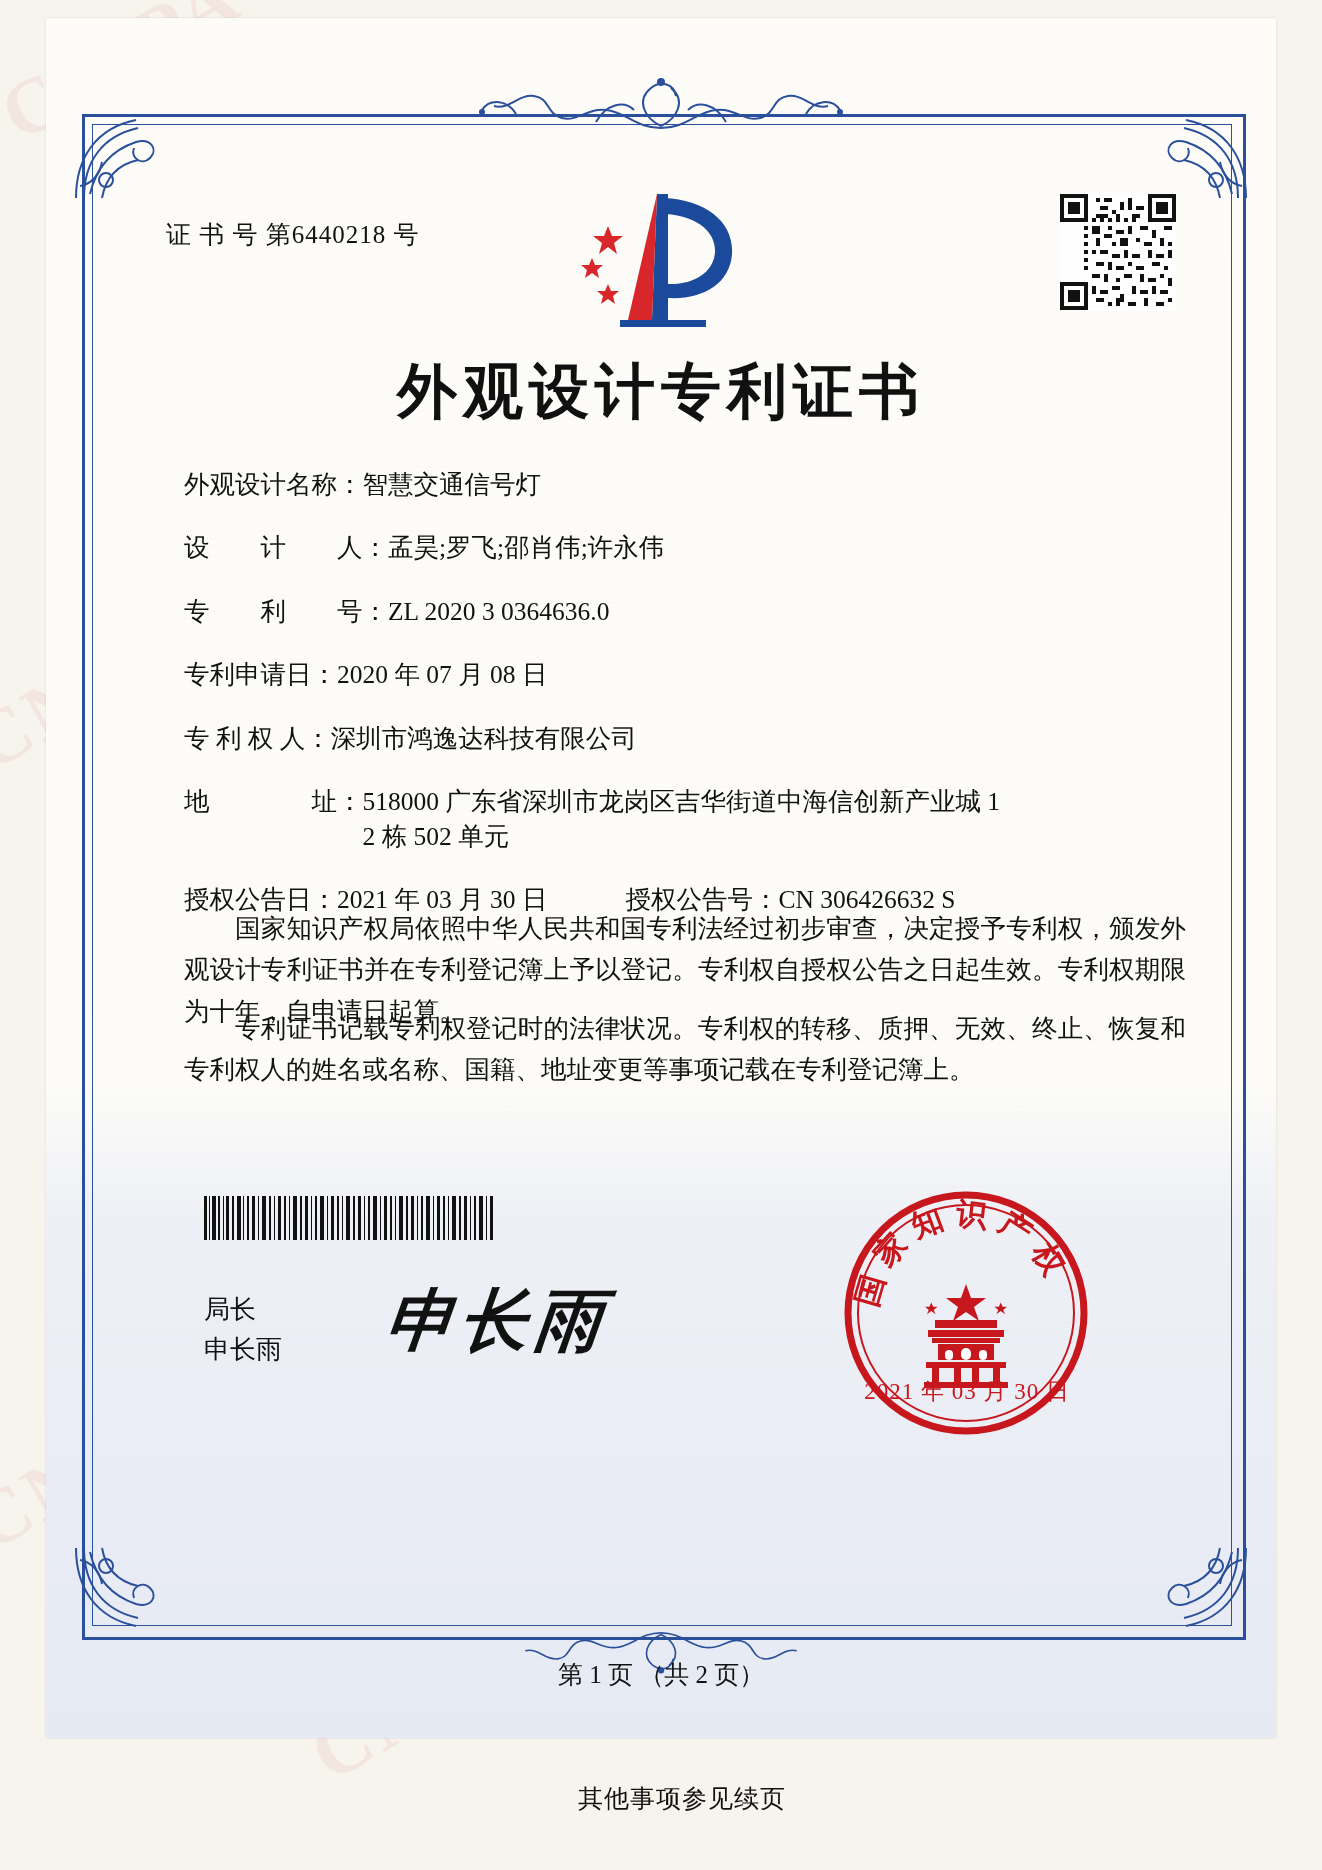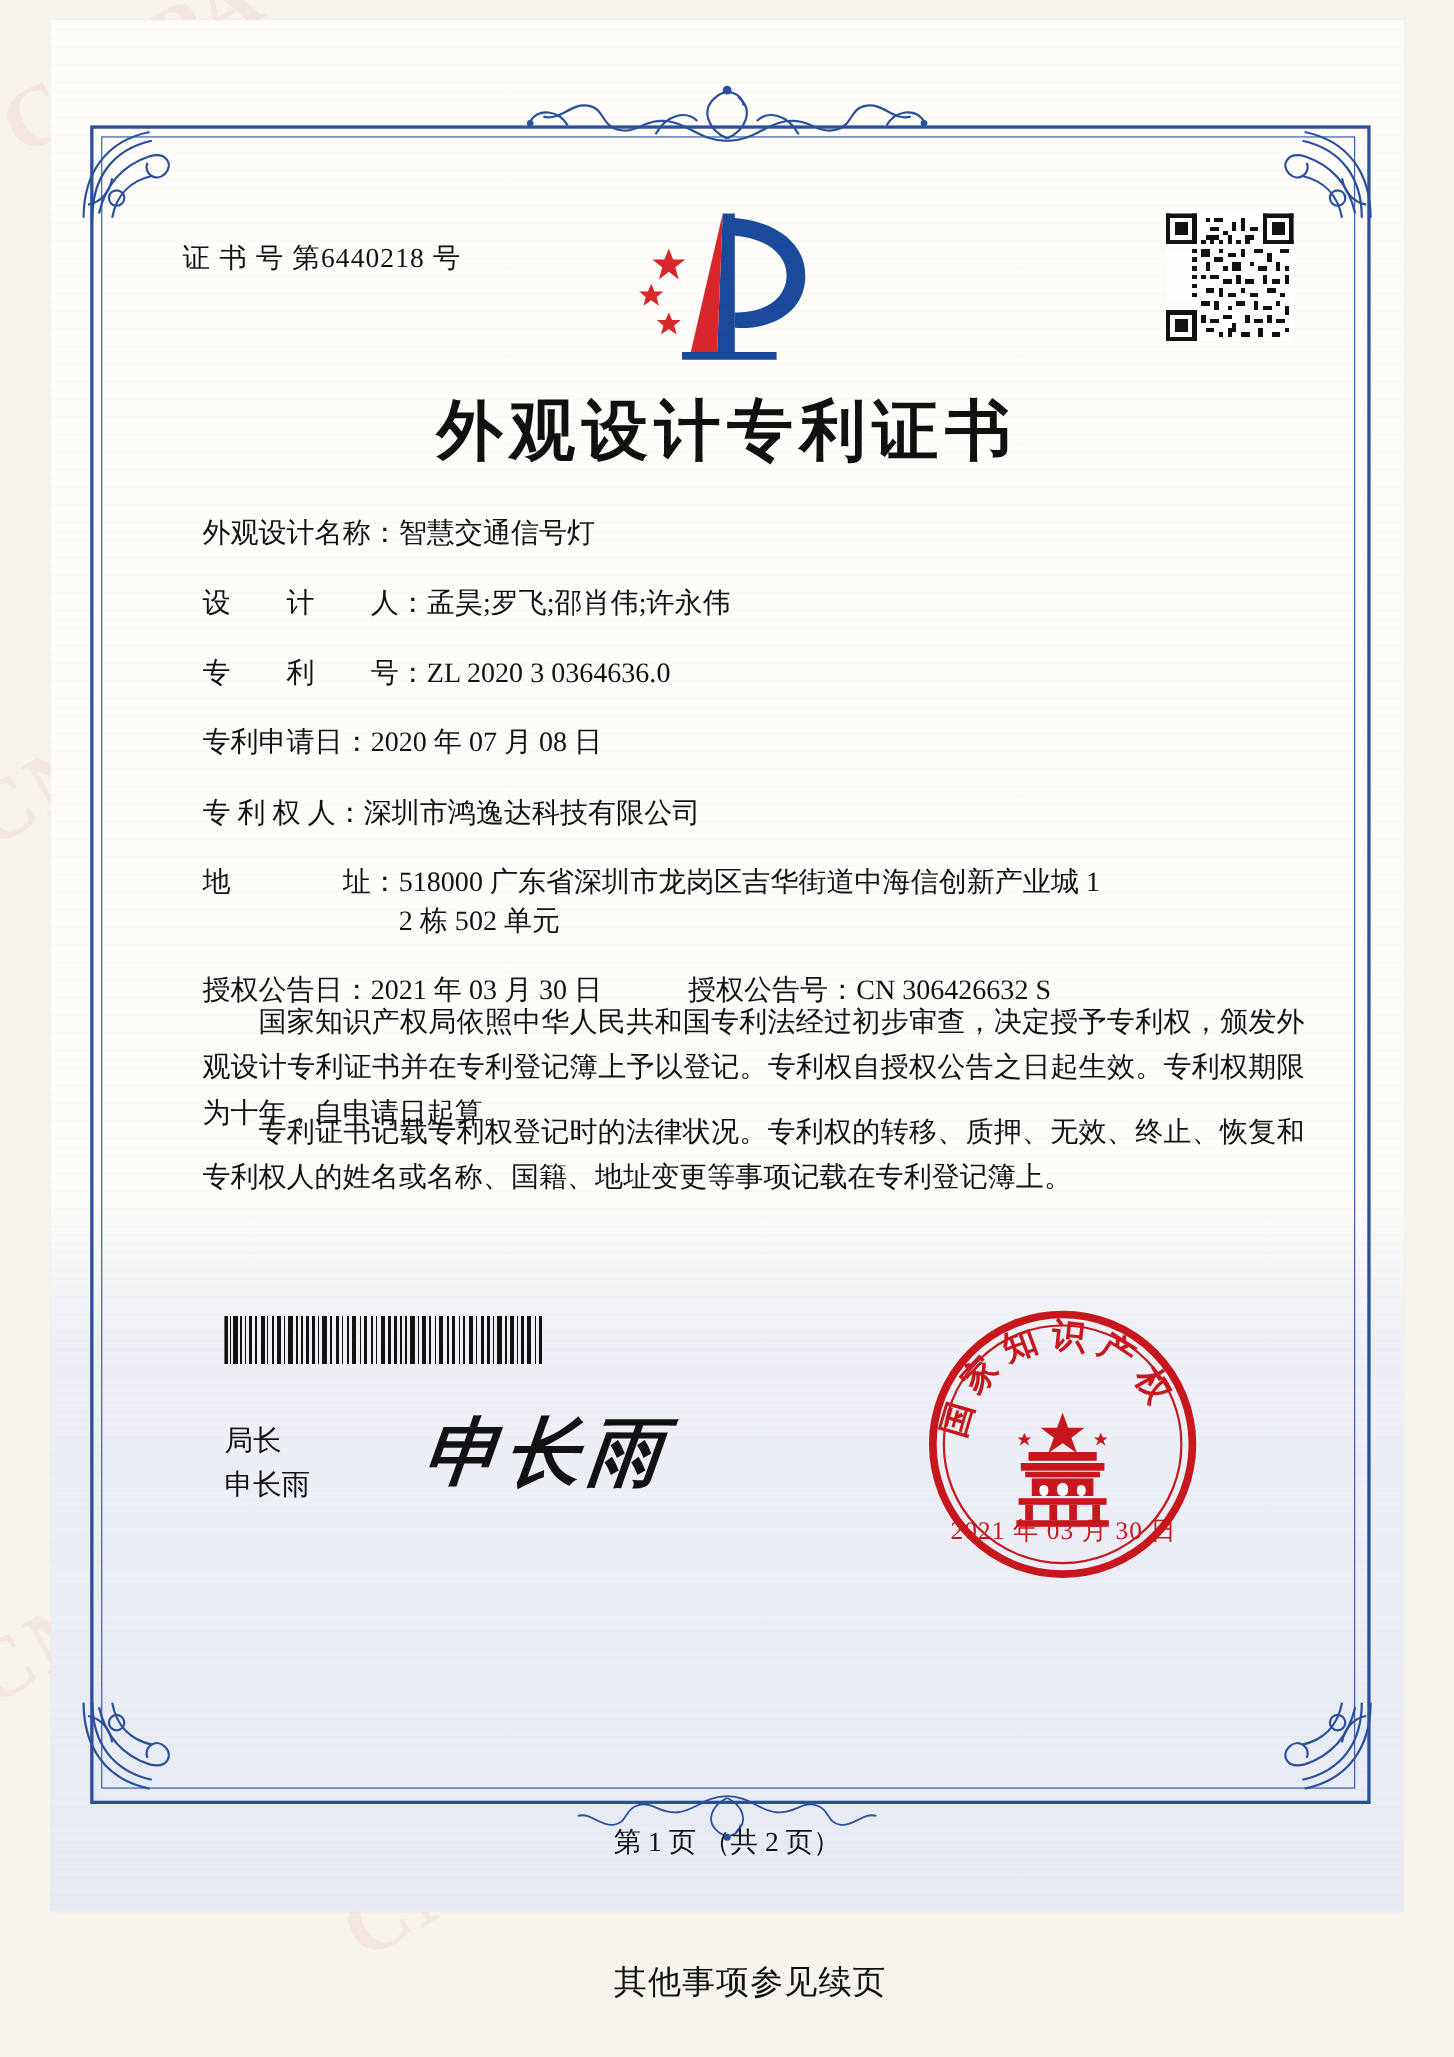--- a/index.html
+++ b/index.html
@@ -131,21 +131,21 @@
     font-size:23px;color:#c8161d;letter-spacing:1px;
   }
 
   .page-no{
     position:absolute;left:0;right:0;top:1640px;text-align:center;
     font-size:25px;color:#111;
   }
 
   .footnote{
     position:absolute;left:0;right:0;top:1782px;text-align:center;
-    font-size:30px;color:#111;letter-spacing:1px;padding-left:42px;
+    font-size:25px;color:#111;letter-spacing:1px;padding-left:42px;
   }
 </style>
 </head>
 <body>
 
 <div class="wm wm1">CNIPA</div>
 <div class="wm wm2">CNIPA</div>
 <div class="wm wm3">CNIPA</div>
 <div class="wm wm4">CNIPA</div>
 <div class="wm wm5">CNIPA</div>

